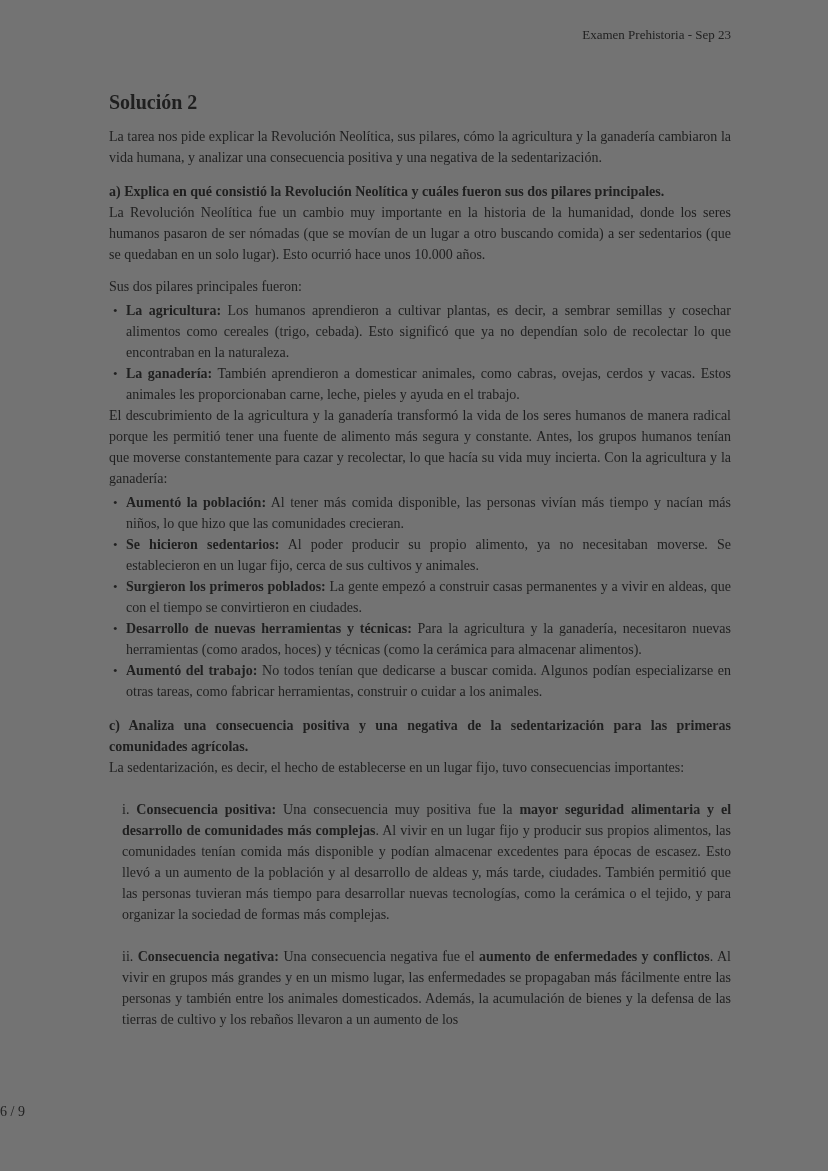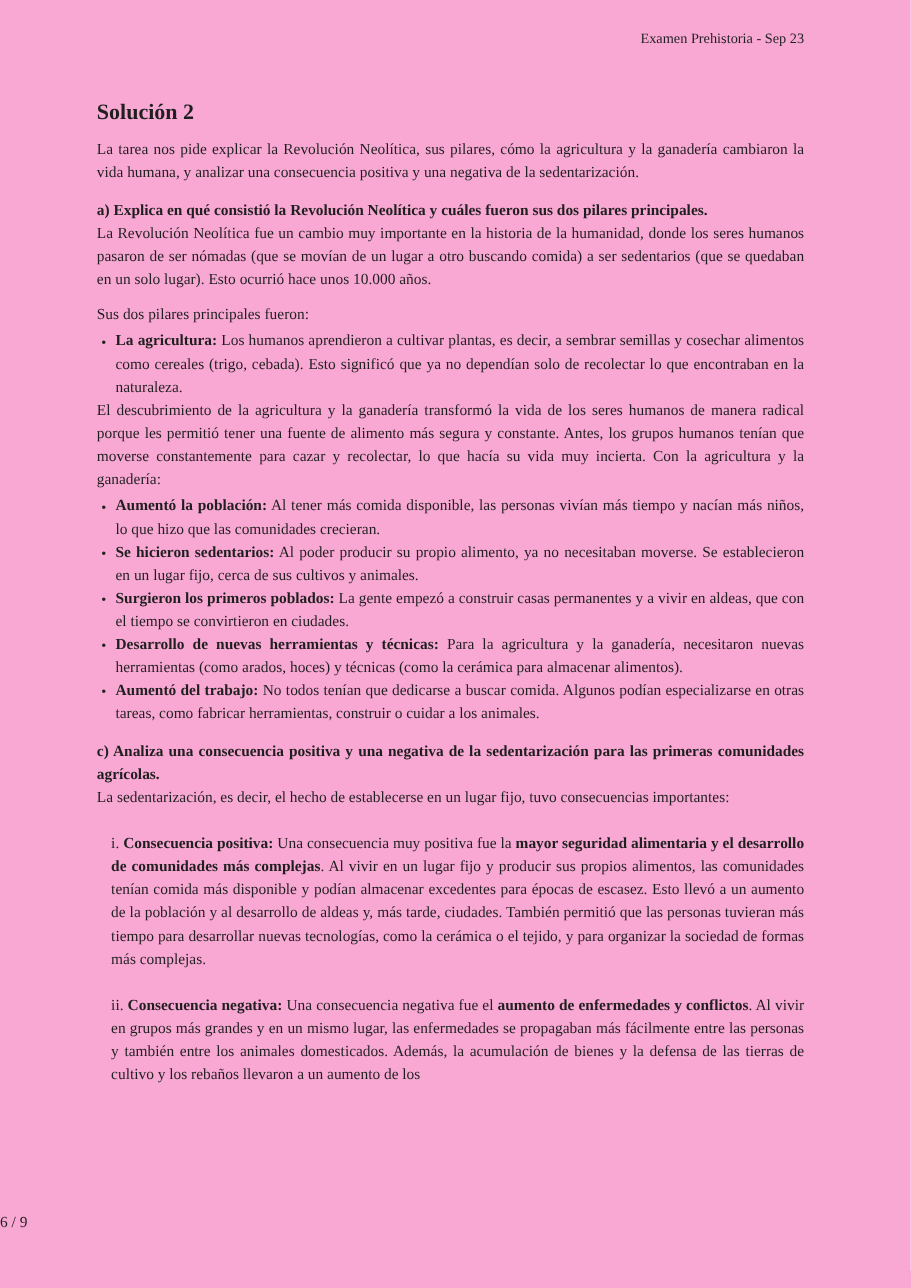--- a/index.html
+++ b/index.html
@@ -4,35 +4,35 @@
 <style>
   html, body {
     margin: 0;
     padding: 0;
     background: #ffffff;
   }
   .page {
     position: relative;
     width: 828px;
     height: 1171px;
-    background: #f9a8d4;
+    background: #737373;
     color: #1f1f1f;
     font-family: "Liberation Serif", "DejaVu Serif", serif;
     overflow: hidden;
   }
   .running-header {
     position: absolute;
     top: 27px;
     right: 97px;
     font-size: 13px;
     color: #1f1f1f;
   }
   .content {
     position: absolute;
-    left: 88px;
+    left: 109px;
     right: 97px;
     top: 0;
     font-size: 14px;
     line-height: 21px;
     text-align: justify;
     hyphens: auto;
     -webkit-hyphens: auto;
   }
   h1.doc-title {
     margin: 89px 0 0 0;
@@ -89,20 +89,21 @@
     <h1 class="doc-title">Solución 2</h1>
 
     <p class="para">La tarea nos pide explicar la Revolución Neolítica, sus pilares, cómo la agricultura y la ganadería cambiaron la vida humana, y analizar una consecuencia positiva y una negativa de la sedentarización.</p>
 
     <section>
       <div class="q-heading">a) Explica en qué consistió la Revolución Neolítica y cuáles fueron sus dos pilares principales.</div>
       <div class="q-body">La Revolución Neolítica fue un cambio muy importante en la historia de la humanidad, donde los seres humanos pasaron de ser nómadas (que se movían de un lugar a otro buscando comida) a ser sedentarios (que se quedaban en un solo lugar). Esto ocurrió hace unos 10.000 años.</div>
       <p class="para">Sus dos pilares principales fueron:</p>
       <ul class="doc-list">
         <li><b>La agricultura:</b><span> Los humanos aprendieron a cultivar plantas, es decir, a sembrar semillas y cosechar alimentos como cereales (trigo, cebada). Esto significó que ya no dependían solo de recolectar lo que encontraban en la naturaleza.</span></li>
+        <li><b>La ganadería:</b><span> También aprendieron a domesticar animales, como cabras, ovejas, cerdos y vacas. Estos animales les proporcionaban carne, leche, pieles y ayuda en el trabajo.</span></li>
       </ul>
     </section>
 
     <section>
       <div class="q-body">El descubrimiento de la agricultura y la ganadería transformó la vida de los seres humanos de manera radical porque les permitió tener una fuente de alimento más segura y constante. Antes, los grupos humanos tenían que moverse constantemente para cazar y recolectar, lo que hacía su vida muy incierta. Con la agricultura y la ganadería:</div>
       <ul class="doc-list">
         <li><b>Aumentó la población:</b><span> Al tener más comida disponible, las personas vivían más tiempo y nacían más niños, lo que hizo que las comunidades crecieran.</span></li>
         <li><b>Se hicieron sedentarios:</b><span> Al poder producir su propio alimento, ya no necesitaban moverse. Se establecieron en un lugar fijo, cerca de sus cultivos y animales.</span></li>
         <li><b>Surgieron los primeros poblados:</b><span> La gente empezó a construir casas permanentes y a vivir en aldeas, que con el tiempo se convirtieron en ciudades.</span></li>
         <li><b>Desarrollo de nuevas herramientas y técnicas:</b><span> Para la agricultura y la ganadería, necesitaron nuevas herramientas (como arados, hoces) y técnicas (como la cerámica para almacenar alimentos).</span></li>

